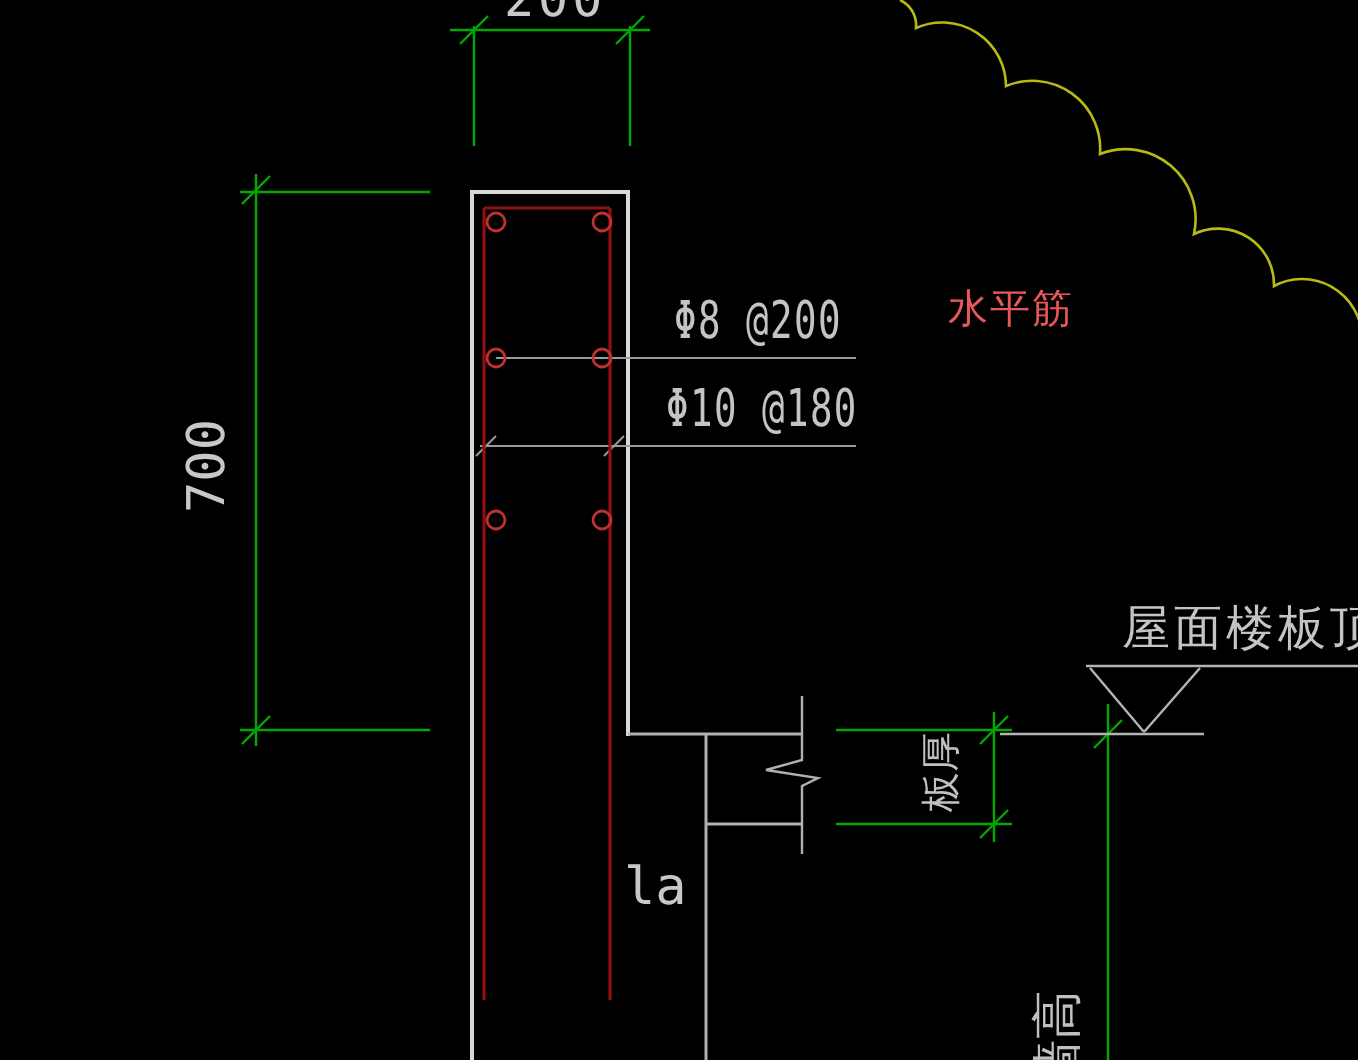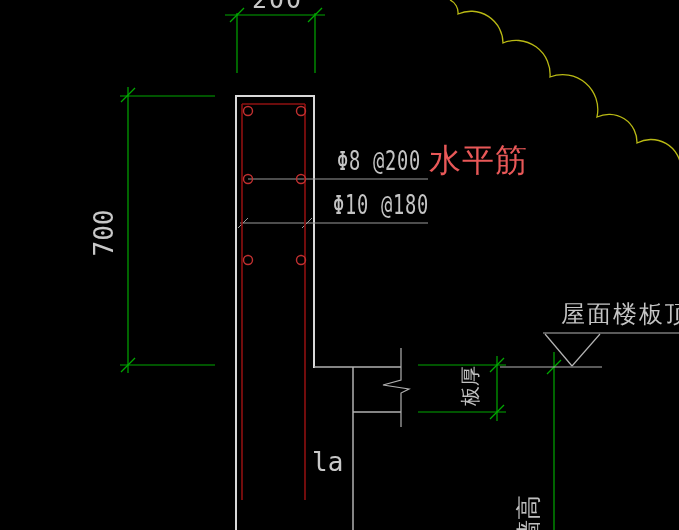--- a/index.html
+++ b/index.html
@@ -22,23 +22,24 @@
     transform:scaleX(0.72);
     transform-origin:left center;
     letter-spacing:1px;
     color:#c4c4c4;
   }
   .cjk{
     font-family:"DejaVu Sans", sans-serif;
   }
   .red-label{
     color:#e95858;
-    font-size:32px;
+    font-size:20px;
     font-weight:500;
     letter-spacing:1px;
+    margin-left:45px;
   }
   .rot{
     transform:rotate(-90deg);
     transform-origin:center center;
     text-align:center;
   }
   svg{position:absolute;left:0;top:0;}
 </style>
 </head>
 <body>
@@ -133,17 +134,17 @@
 
   <div class="cadtext spec" style="left:337px;top:148px;">Φ8 @200</div>
   <div class="cadtext cjk red-label" style="left:429px;top:144px;">水平筋</div>
 
   <div class="cadtext spec" style="left:333px;top:192px;">Φ10 @180</div>
 
   <div class="cadtext cjk rot" style="left:441px;top:375px;width:60px;height:22px;font-size:20px;color:#c0c0c0;">板厚</div>
 
   <div class="cadtext cjk" style="left:561px;top:302px;font-size:24px;letter-spacing:2px;color:#c4c4c4;">屋面楼板顶</div>
 
-  <div class="cadtext" style="left:312px;top:449px;font-size:26px;">la</div>
+  <div class="cadtext" style="left:312px;top:431px;font-size:26px;">la</div>
 
   <div class="cadtext cjk rot" style="left:499px;top:507px;width:60px;height:26px;font-size:25px;color:#c0c0c0;">墙高</div>
 
 </div>
 
 </body></html>

